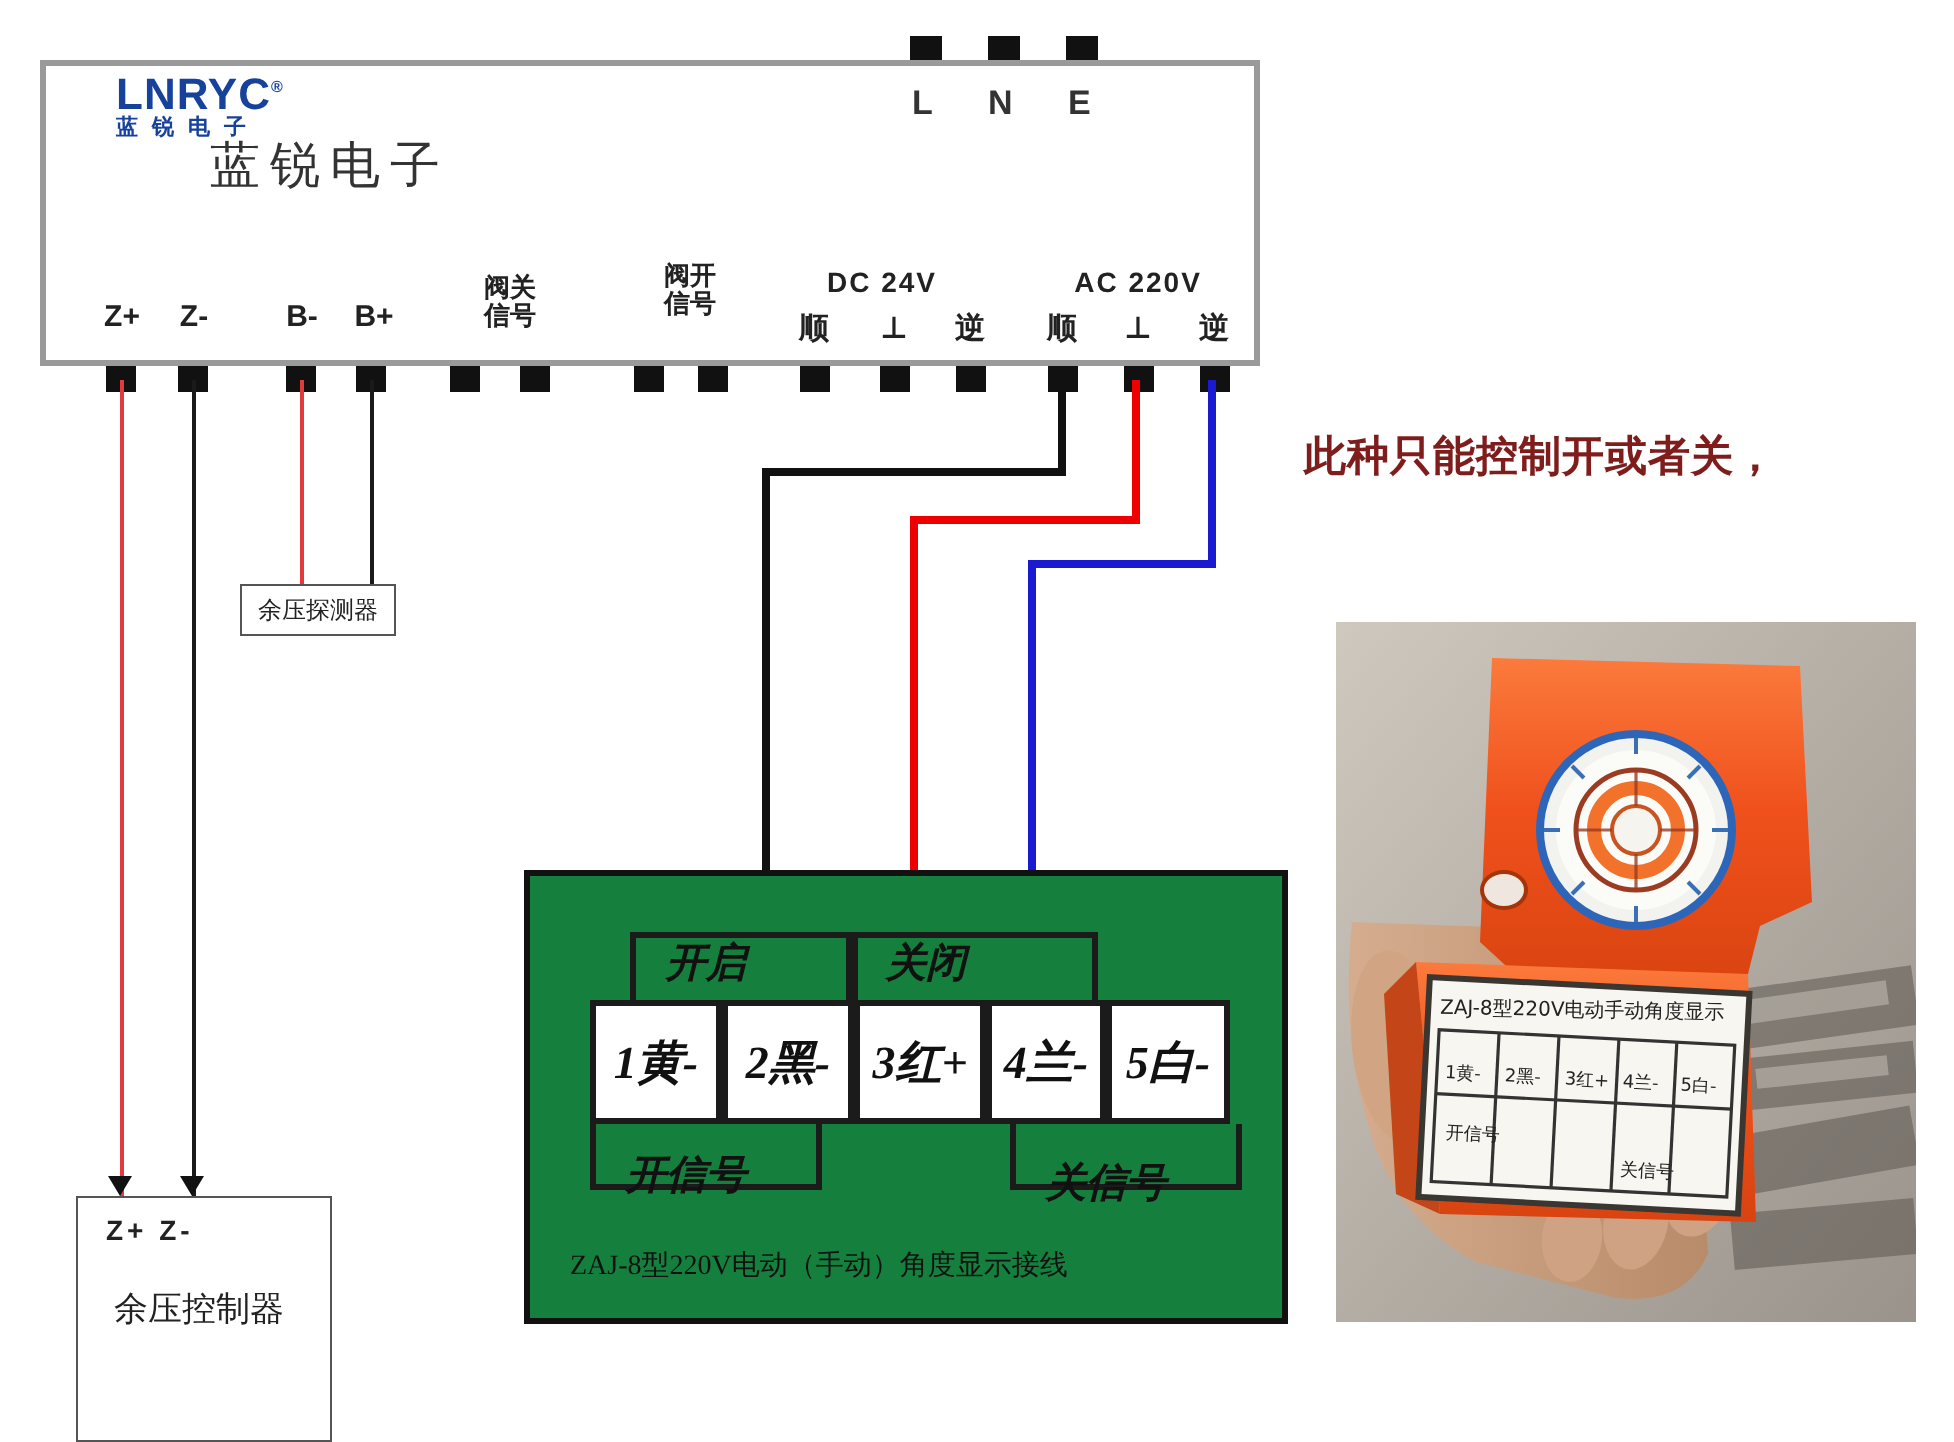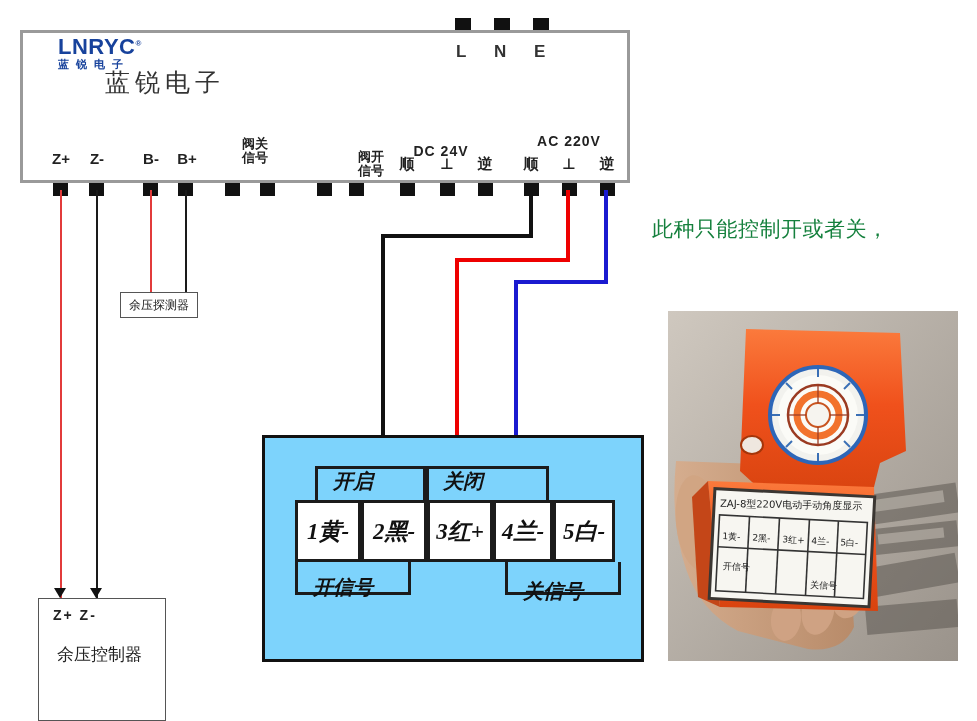--- a/index.html
+++ b/index.html
@@ -49,26 +49,26 @@
   #detector span{font-size:12px;color:#222;font-family:Liberation Serif, serif;}
   #host{left:38px;top:598px;width:128px;height:123px;border:1.5px solid #555;
     background:#fff;box-sizing:border-box;}
   #host .zl{position:absolute;left:14px;top:8px;font-size:14px;color:#222;
     font-weight:bold;letter-spacing:2px;}
   #host .hn{position:absolute;left:18px;top:44px;font-size:17px;color:#222;}
   .arrow{width:0;height:0;border-left:6px solid transparent;
     border-right:6px solid transparent;border-top:10px solid #111;}
 
   
-  #warn{left:652px;top:213px;width:310px;color:#15803d;font-size:21px;
-    line-height:31px;font-weight:400;letter-spacing:.5px;}
+  #warn{left:652px;top:213px;width:310px;color:#7f1d1d;font-size:21px;
+    line-height:31px;font-weight:700;letter-spacing:.5px;}
 
   
   #hd{left:262px;top:435px;width:382px;height:227px;border:3px solid #111;
-    background:#7dd3fc;box-sizing:border-box;}
+    background:#15803d;box-sizing:border-box;}
   .hcell{position:absolute;border:3px solid #1b1b1b;background:#fff;
     box-sizing:border-box;display:flex;align-items:center;justify-content:center;
     font-size:23px;color:#111;font-family:"Liberation Serif",serif;
     font-weight:bold;font-style:italic;}
   .brk{position:absolute;border:3px solid #1b1b1b;background:transparent;}
   .hlab{position:absolute;font-size:20px;color:#111;font-weight:bold;
     font-style:italic;font-family:"Liberation Serif",serif;white-space:nowrap;}
   #hd-cap{position:absolute;left:20px;top:186px;font-size:14px;color:#111;
     font-family:"Liberation Serif","DejaVu Serif",serif;white-space:nowrap;}
 
@@ -112,26 +112,26 @@
 
 <div class="abs term-lab" style="left:43px;top:150px;width:36px;">Z+</div>
 <div class="abs term-lab" style="left:79px;top:150px;width:36px;">Z-</div>
 <div class="abs term-lab" style="left:133px;top:150px;width:36px;">B-</div>
 <div class="abs term-lab" style="left:169px;top:150px;width:36px;">B+</div>
 
 <div class="abs grp-lab" style="left:216px;top:137px;width:78px;">
   <div>阀关</div>
   <div>信号</div>
 </div>
-<div class="abs grp-lab" style="left:306px;top:150px;width:78px;text-align:right;">
+<div class="abs grp-lab" style="left:306px;top:131px;width:78px;">
   <div>阀开</div>
   <div>信号</div>
 </div>
 
-<div class="abs grp-title" style="left:385px;top:133px;width:112px;margin-top:10px;">DC 24V</div>
+<div class="abs grp-title" style="left:385px;top:133px;width:112px;">DC 24V</div>
 <div class="abs grp-title" style="left:508px;top:133px;width:122px;">AC 220V</div>
 
 <div class="abs term-lab" style="left:390px;top:155px;width:34px;">顺</div>
 <div class="abs term-lab" style="left:430px;top:155px;width:34px;">⊥</div>
 <div class="abs term-lab" style="left:468px;top:155px;width:34px;">逆</div>
 <div class="abs term-lab" style="left:514px;top:155px;width:34px;">顺</div>
 <div class="abs term-lab" style="left:552px;top:155px;width:34px;">⊥</div>
 <div class="abs term-lab" style="left:590px;top:155px;width:34px;">逆</div>
 
 <div class="w wv thin-red" style="left:60px;top:190px;height:408px;"></div>
@@ -181,20 +181,21 @@
   <div class="hcell" style="left:96px;top:62px;width:66px;height:62px;">2黑-</div>
   <div class="hcell" style="left:162px;top:62px;width:66px;height:62px;">3红+</div>
   <div class="hcell" style="left:228px;top:62px;width:60px;height:62px;">4兰-</div>
   <div class="hcell" style="left:288px;top:62px;width:62px;height:62px;">5白-</div>
 
   <div class="brk" style="left:30px;top:124px;width:110px;height:30px;border-top:none;"></div>
   <div class="brk" style="left:240px;top:124px;width:110px;height:30px;border-top:none;"></div>
   <div class="hlab" style="left:48px;top:136px;">开信号</div>
   <div class="hlab" style="left:258px;top:140px;">关信号</div>
 
+  <div id="hd-cap">ZAJ-8型220V电动（手动）角度显示接线</div>
 </div>
 
 <div class="abs" id="photo">
   <svg width="290" height="350" viewBox="0 0 290 350">
     <defs>
       <linearGradient id="bgG" x1="0" y1="0" x2="1" y2="1">
         <stop offset="0%" stop-color="#cfc8bf"></stop>
           <stop offset="100%" stop-color="#9a938b"></stop>
       </linearGradient>
       <linearGradient id="orG" x1="0" y1="0" x2="0" y2="1">

